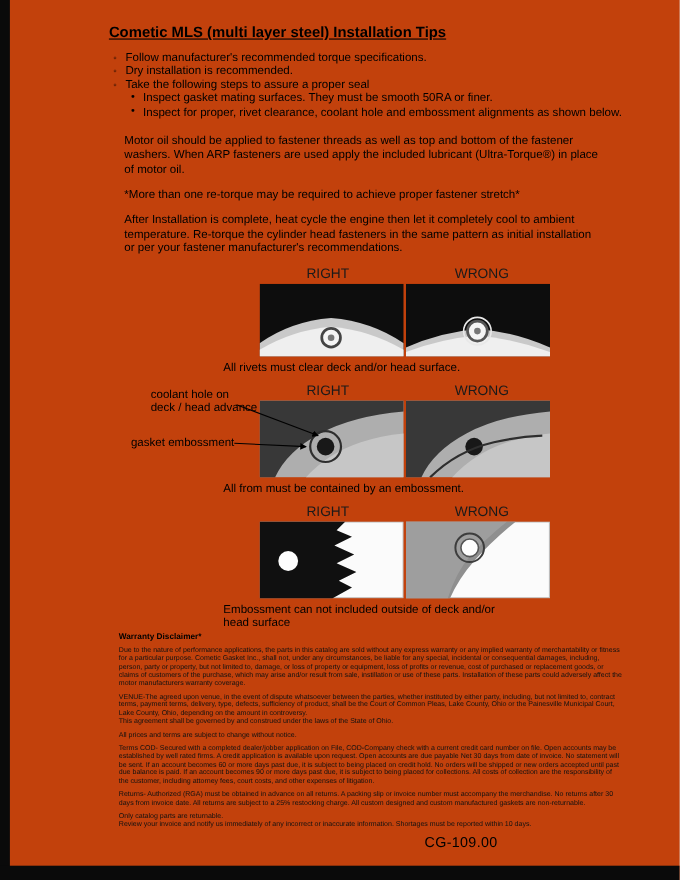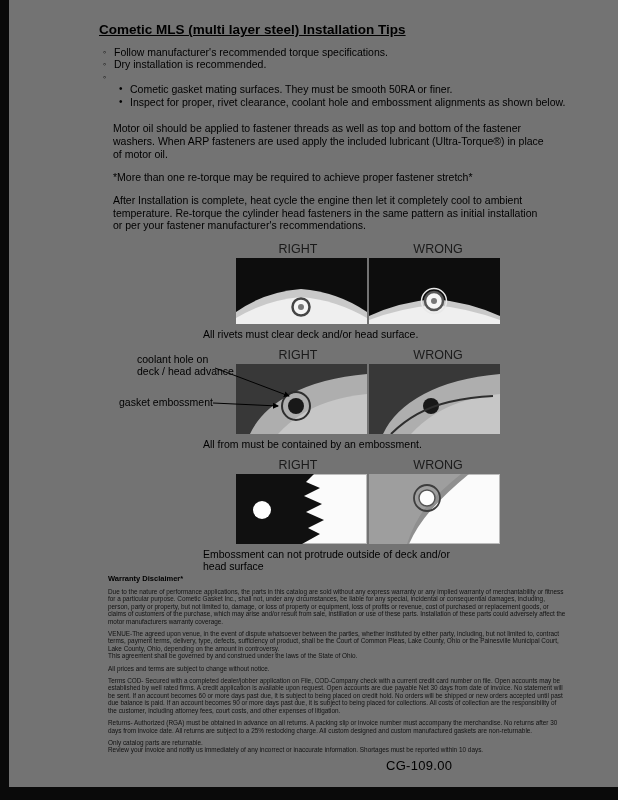--- a/index.html
+++ b/index.html
@@ -1,19 +1,19 @@
 <!DOCTYPE html>
 <html><head>
 <meta charset="utf-8">
 <style>
   * { margin:0; padding:0; box-sizing:border-box; }
   html,body { background:#e9e9e9; }
   .page {
     position:relative; width:618px; height:800px; margin:0 auto;
-    background:#737373; overflow:hidden; color:#000;
+    background:#c2410c; overflow:hidden; color:#000;
     font-family:"Liberation Sans", sans-serif;
   }
   .edge-left  { position:absolute; left:0; top:0; width:9px; height:100%; background:#0a0a0a; }
   .edge-bottom{ position:absolute; left:0; bottom:0; width:100%; height:13px; background:#0a0a0a; }
 
   .content { position:absolute; left:99px; top:22px; width:472px; }
 
   .title { font-size:13.5px; font-weight:bold; text-decoration:underline; margin-bottom:9px; }
 
   .bullet { display:flex; font-size:10.5px; line-height:12.4px; margin-left:4px; }
@@ -60,24 +60,25 @@
     <div class="bullet">
       <span class="marker">◦</span>
       <span>Follow manufacturer's recommended torque specifications.</span>
     </div>
     <div class="bullet">
       <span class="marker">◦</span>
       <span>Dry installation is recommended.</span>
     </div>
     <div class="bullet">
       <span class="marker">◦</span>
+      <span>Take the following steps to assure a proper seal</span>
     </div>
     <div class="bullet sub">
       <span class="marker">•</span>
-      <span>Cometic gasket mating surfaces.  They must be smooth 50RA or finer.</span>
+      <span>Inspect gasket mating surfaces.  They must be smooth 50RA or finer.</span>
     </div>
     <div class="bullet sub">
       <span class="marker">•</span>
       <span>Inspect for proper, rivet clearance, coolant hole and embossment alignments as shown below.</span>
     </div>
 
     <div class="diesel">
       <div class="para">Motor oil should be applied to fastener threads as well as top and bottom of the fastener washers. When ARP fasteners are used apply the included lubricant (Ultra-Torque®) in place of motor oil.</div>
       <div class="para">*More than one re-torque may be required to achieve proper fastener stretch*</div>
       <div class="para">After Installation is complete, heat cycle the engine then let it completely cool to ambient temperature. Re-torque the cylinder head fasteners in the same pattern as initial installation or per your fastener manufacturer's recommendations.</div>
@@ -178,21 +179,21 @@
               <svg viewBox="0 0 131 70" width="131" height="70">
                 <rect x="0.5" y="0.5" width="130" height="69" fill="#fbfbfb" stroke="#bbb"></rect>
                 <path d="M0,0 H100 Q78,18 62,36 Q48,52 40,70 H0 Z" fill="#8f8f8f"></path>
                 <path d="M0,0 H92 Q72,16 58,32 Q46,46 38,70 H0 Z" fill="#a8a8a8" opacity="0.6"></path>
                 <circle cx="58" cy="24" r="13" fill="none" stroke="#3d3d3d" stroke-width="1.8"></circle>
                 <circle cx="58" cy="24" r="8" fill="#fdfdfd" stroke="#555" stroke-width="1.5"></circle>
               </svg>
             </div>
           </div>
         </div>
-        <div class="caption">Embossment can not protrude outside of deck and/or head surface</div>
+        <div class="caption">Embossment can not included outside of deck and/or head surface</div>
       </div>
 
     </div>
   </div>
 
   <div class="disclaimer">
     <div class="disclaimer-heading">Warranty Disclaimer*</div>
     <div class="dpara">Due to the nature of performance applications, the parts in this catalog are sold without any express warranty or any implied warranty of merchantability or fitness for a particular purpose.  Cometic Gasket Inc., shall not, under any circumstances, be liable for any special, incidental or consequential damages, including, person, party or property, but not limited to, damage, or loss of property or equipment, loss of profits or revenue, cost of purchased or replacement goods, or claims of customers of the purchase, which may arise and/or result from sale, instillation or use of these parts.  Installation of these parts could adversely affect the motor manufacturers warranty coverage.</div>
     <div class="dpara tight">VENUE-The agreed upon venue, in the event of dispute whatsoever between the parties, whether instituted by either party, including, but not limited to, contract terms, payment terms, delivery, type, defects, sufficiency of product, shall be the Court of Common Pleas, Lake County, Ohio or the Painesville Municipal Court, Lake County, Ohio, depending on the amount in controversy.</div>
     <div class="dpara">This agreement shall be governed by and construed under the laws of the State of Ohio.</div>

